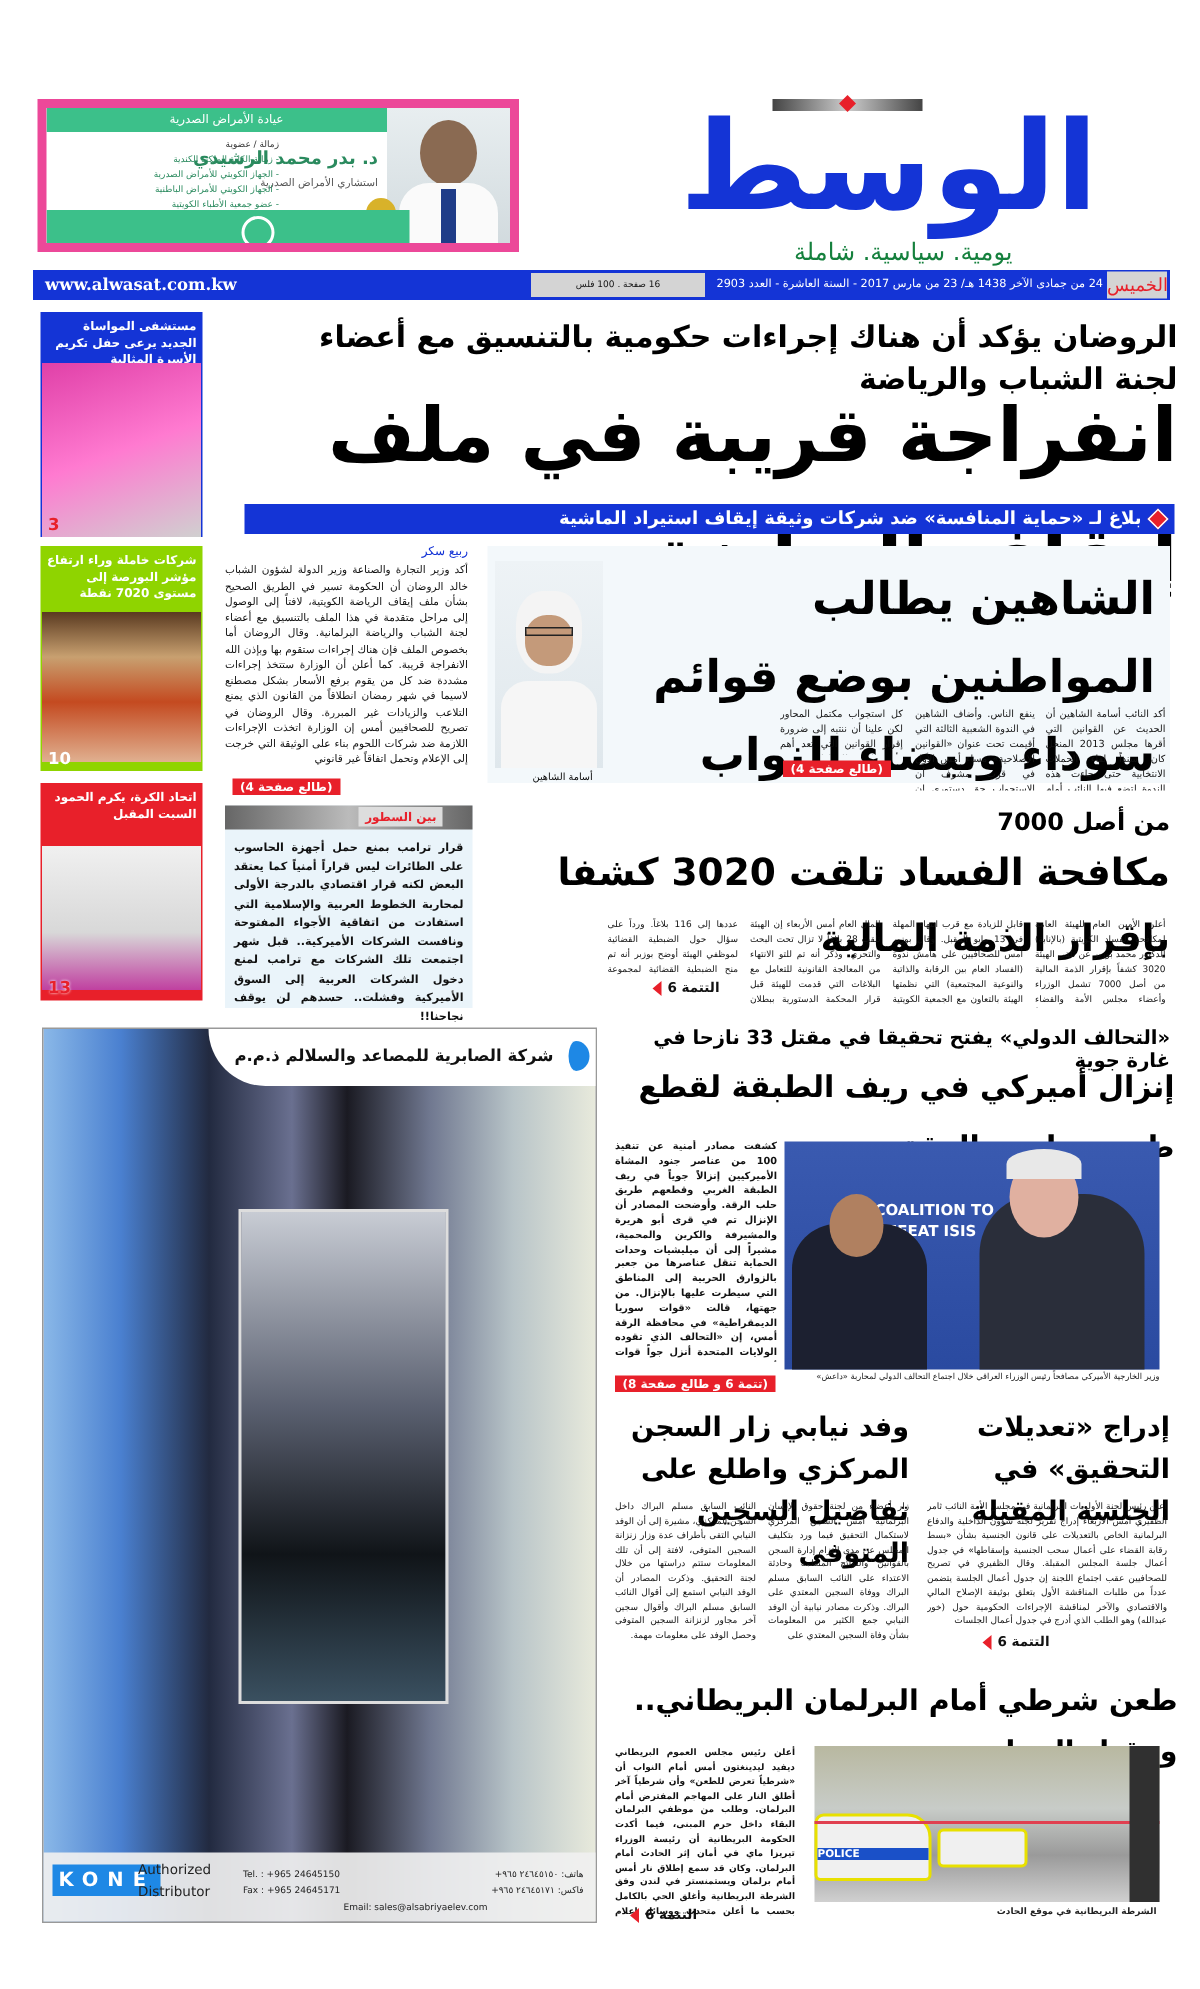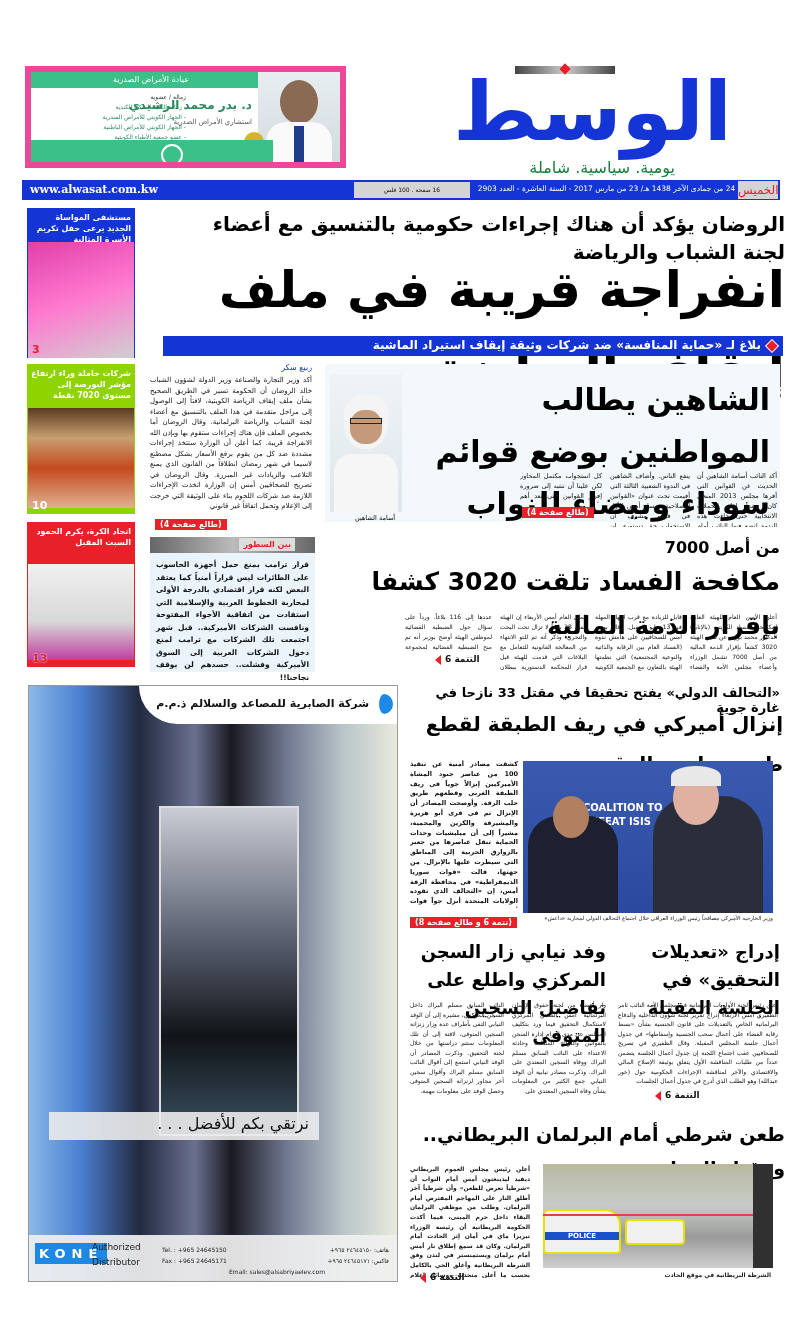--- a/index.html
+++ b/index.html
@@ -108,23 +108,20 @@
 <div class="abs txtblk" style="left:500px;top:612px;width:87px;height:60px;overflow:hidden;font-size:6px;line-height:10px">المال العام أمس الأربعاء إن الهيئة تلقت 28 بلاغاً لا تزال تحت البحث والتحري. وذكر أنه تم للتو الانتهاء من المعالجة القانونية للتعامل مع البلاغات التي قدمت للهيئة قبل قرار المحكمة الدستورية ببطلان مرسوم إنشاء الهيئة السابق والتي وصل</div>
 <div class="abs txtblk" style="left:405px;top:612px;width:87px;height:40px;overflow:hidden;font-size:6px;line-height:10px">عددها إلى 116 بلاغاً. ورداً على سؤال حول الضبطية القضائية لموظفي الهيئة أوضح بوزبر أنه تم منح الضبطية القضائية لمجموعة من الموظفين ومارسوها</div>
 <div class="abs cont" style="left:435px;top:654px">التتمة 6</div>
 
 <div class="abs" style="left:28px;top:685px;width:370px;height:597px;border:1px solid #999;overflow:hidden;background:linear-gradient(90deg,#8ab8e8 0%,#4a80d0 14%,#222a40 30%,#6a7090 45%,#1a1a22 55%,#707890 70%,#b8c4c8 85%,#e8eadc 100%)">
   <div style="position:absolute;left:110px;top:0;width:260px;height:38px;background:#fff;border-radius:0 0 0 50px">
     <div class="rtl" style="position:absolute;right:30px;top:11px;font-size:11px;font-weight:bold;color:#111">شركة الصابرية للمصاعد والسلالم ذ.م.م</div>
     <div style="position:absolute;right:6px;top:8px;width:18px;height:20px;border-radius:50%;background:#1e88e5;border-left:4px solid #fff"></div>
   </div>
   <div style="position:absolute;left:130px;top:120px;width:140px;height:330px;background:linear-gradient(180deg,#c8ccd4,#5a6070 40%,#101418 70%,#3a5060);border:2px solid #ddd"></div>
-  <div style="position:absolute;left:20px;top:426px;width:270px;height:28px;background:rgba(235,235,235,0.9)">
-    <div class="rtl" style="padding:2px 10px;font-size:16px;color:#111">نرتقي بكم للأفضل . . .</div>
-  </div>
   <div style="position:absolute;left:0;bottom:0;width:370px;height:46px;background:rgba(240,240,240,0.92)">
     <div style="position:absolute;left:6px;top:8px;display:flex;gap:2px">
       <span style="background:#1e88e5;color:#fff;font-weight:bold;font-size:13px;padding:3px 4px;letter-spacing:6px">KONE</span>
     </div>
     <div style="position:absolute;left:63px;top:7px;font-size:9px;color:#222">Authorized</div>
     <div style="position:absolute;left:63px;top:22px;font-size:9px;color:#222">Distributor</div>
     <div style="position:absolute;left:133px;top:11px;font-size:6px;color:#222">Tel. : +965 24645150</div>
     <div style="position:absolute;left:133px;top:22px;font-size:6px;color:#222">Fax : +965 24645171</div>
     <div style="position:absolute;right:10px;top:11px;font-size:6px;color:#222;direction:rtl">هاتف: ٢٤٦٤٥١٥٠ ٩٦٥+</div>
     <div style="position:absolute;right:10px;top:22px;font-size:6px;color:#222;direction:rtl">فاكس: ٢٤٦٤٥١٧١ ٩٦٥+</div>
@@ -152,18 +149,18 @@
 
 <h2 class="abs" style="left:410px;top:938px;width:196px;font-size:18px;line-height:28px">وفد نيابي زار السجن المركزي واطلع على تفاصيل السجين المتوفى</h2>
 <div class="abs txtblk" style="left:512px;top:1000px;width:94px;height:98px;overflow:hidden;font-size:6px;line-height:9.5px">زار أعضاء من لجنة حقوق الإنسان البرلمانية أمس السجن المركزي لاستكمال التحقيق فيما ورد بتكليف المجلس عن مدى التزام إدارة السجن بالقوانين واللوائح المنظمة وحادثة الاعتداء على النائب السابق مسلم البراك ووفاة السجين المعتدي على البراك. وذكرت مصادر نيابية أن الوفد النيابي جمع الكثير من المعلومات بشأن وفاة السجين المعتدي على</div>
 <div class="abs txtblk" style="left:410px;top:1000px;width:94px;height:98px;overflow:hidden;font-size:6px;line-height:9.5px">النائب السابق مسلم البراك داخل السجن المركزي، مشيرة إلى أن الوفد النيابي التقى بأطراف عدة وزار زنزانة السجين المتوفى، لافتة إلى أن تلك المعلومات ستتم دراستها من خلال لجنة التحقيق. وذكرت المصادر أن الوفد النيابي استمع إلى أقوال النائب السابق مسلم البراك وأقوال سجين آخر مجاور لزنزانة السجين المتوفى وحصل الوفد على معلومات مهمة.</div>
 
 <h1 class="abs" style="left:405px;top:1117px;width:380px;font-size:19px;line-height:34px">طعن شرطي أمام البرلمان البريطاني.. ومقتل المهاجم</h1>
 <div class="abs txtblk" style="left:410px;top:1164px;width:120px;height:114px;overflow:hidden;font-size:6px;line-height:9.6px;font-weight:bold">أعلن رئيس مجلس العموم البريطاني ديفيد ليدينغتون أمس أمام النواب أن «شرطياً تعرض للطعن» وأن شرطياً آخر أطلق النار على المهاجم المفترض أمام البرلمان. وطلب من موظفي البرلمان البقاء داخل حرم المبنى، فيما أكدت الحكومة البريطانية أن رئيسة الوزراء تيريزا ماي في أمان إثر الحادث أمام البرلمان. وكان قد سمع إطلاق نار أمس أمام برلمان ويستمنستر في لندن وفق الشرطة البريطانية وأغلق الحي بالكامل بحسب ما أعلن متحدث ووسائل إعلام بريطانية.</div>
 <div class="abs cont" style="left:420px;top:1272px">التتمة 6</div>
 <div class="abs" style="left:543px;top:1164px;width:230px;height:104px;background:linear-gradient(180deg,#b8b8a0 0%,#c8ccc8 40%,#9a9a9a 70%,#d0d0d0 100%)">
   <div style="position:absolute;left:0;top:45px;width:78px;height:45px;background:#f0f0f0;border:2px solid #e8e000;border-radius:6px 16px 4px 4px"></div>
-  <div style="position:absolute;left:2px;top:68px;width:74px;background:#1a50c8;color:#fff;font-size:7px;font-weight:bold;text-align:center">POLICE</div>
+  <div style="position:absolute;left:2px;top:68px;width:74px;background:#1a50c8;color:#fff;font-size:7px;font-weight:bold;">POLICE</div>
   <div style="position:absolute;left:82px;top:55px;width:60px;height:26px;background:#f0f0f0;border:2px solid #e8e000;border-radius:4px"></div>
   <div style="position:absolute;left:0;top:50px;width:230px;height:2px;background:#e04050"></div>
   <div style="position:absolute;right:0;top:0;width:20px;height:104px;background:#303030"></div>
 </div>
 <div class="abs caption" style="left:543px;top:1271px;width:228px;font-size:6px;font-weight:bold">الشرطة البريطانية في موقع الحادث</div>
 
 </body></html>

